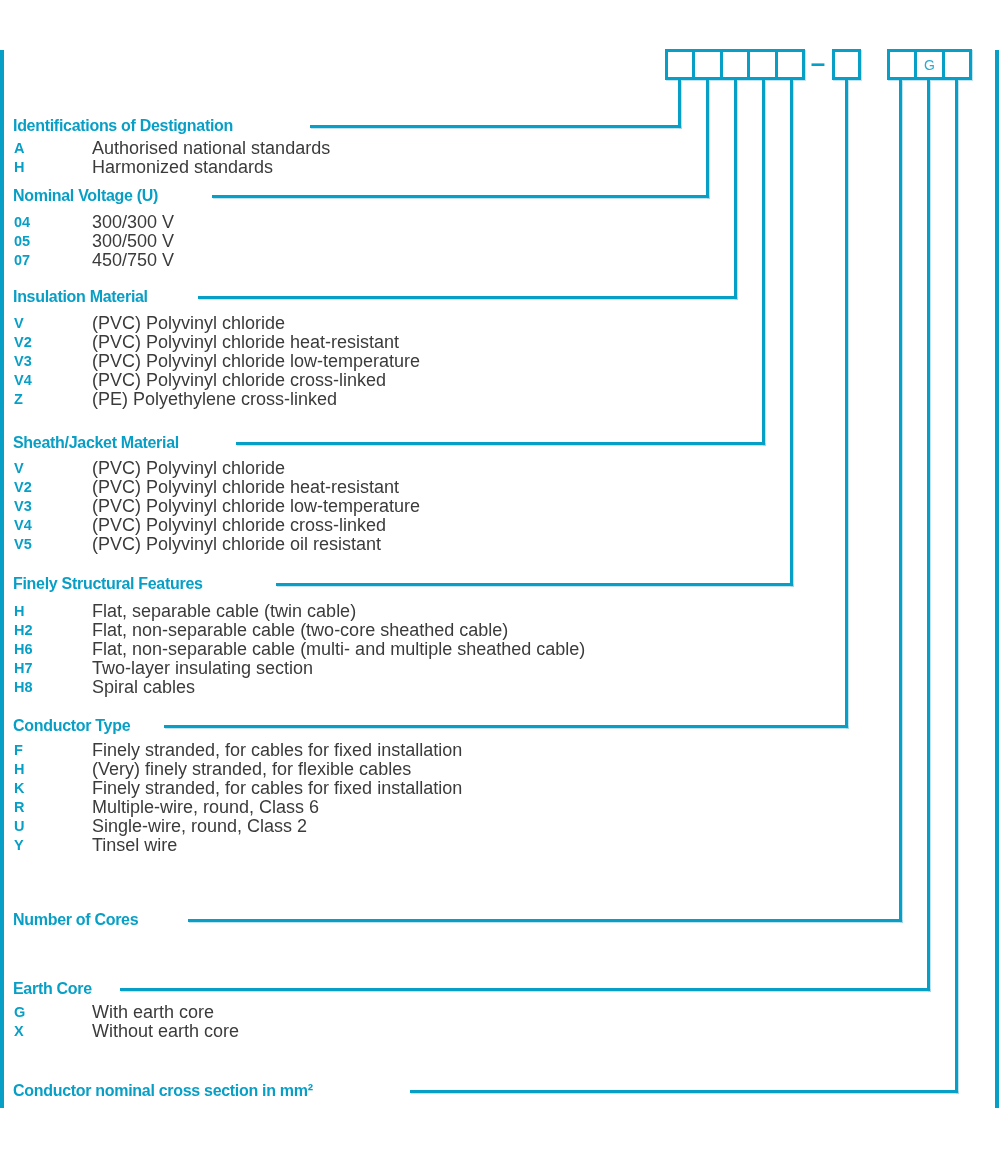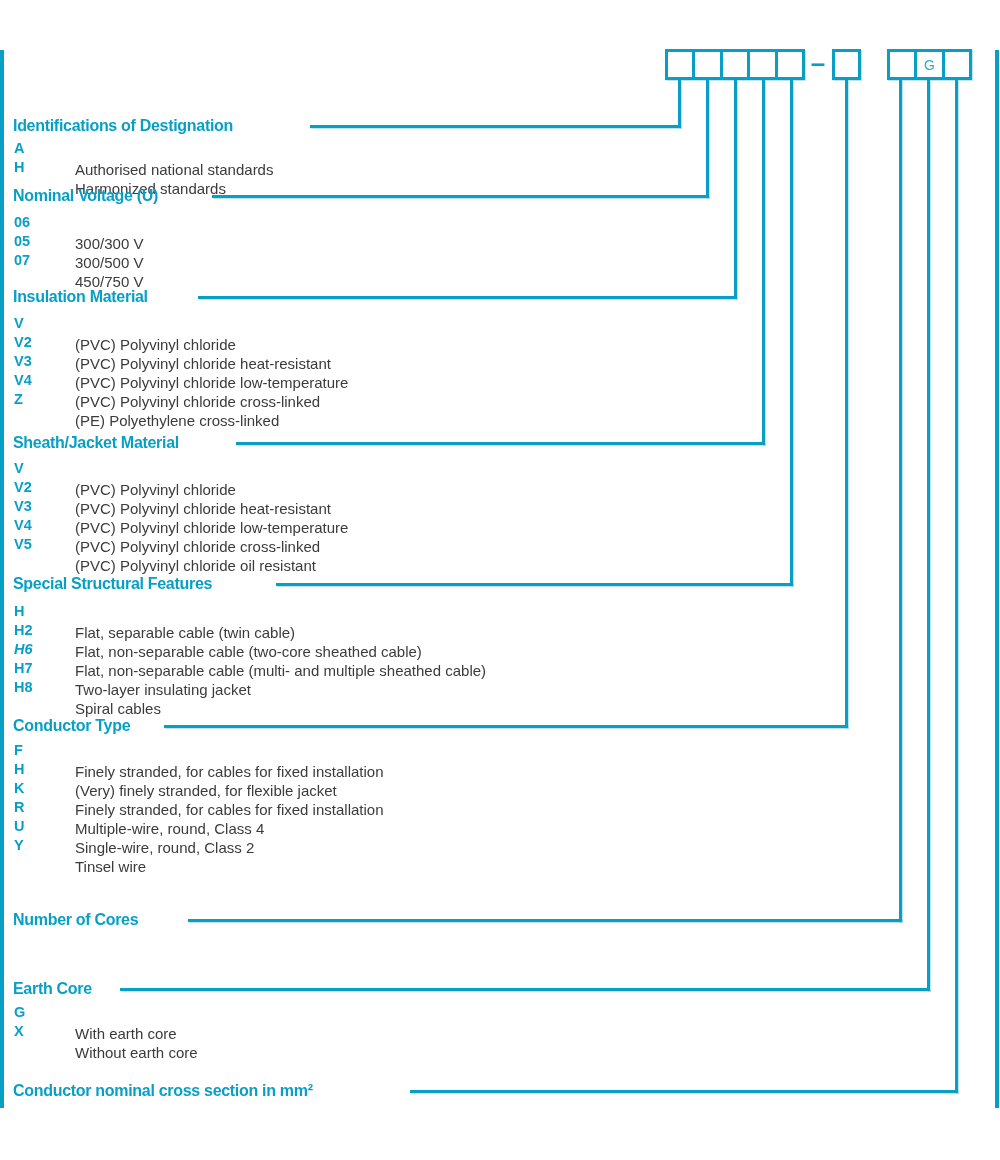--- a/index.html
+++ b/index.html
@@ -22,22 +22,22 @@
   .box-cell{flex:1;border-right:3px solid var(--accent);display:flex;align-items:center;justify-content:center;
             font-size:14px;color:#2fa9cb;font-weight:400;}
   .box-cell:last-child{border-right:none;}
   .box-sep{position:absolute;top:49px;height:31px;line-height:29px;color:var(--accent);
            font-weight:bold;font-size:26px;text-align:center;}
 
   .section-title{position:absolute;left:13px;height:26px;line-height:26px;white-space:nowrap;
                  color:var(--accent);font-weight:bold;font-size:16px;letter-spacing:-0.3px;}
   .item-code{position:absolute;left:14px;height:19px;line-height:19px;white-space:nowrap;
              color:var(--accent);font-weight:bold;font-size:14.5px;}
-  .item-desc{position:absolute;left:75px;height:19px;line-height:19px;white-space:nowrap;
-             color:var(--text);font-size:15px;margin-top:21px;}
+  .item-desc{position:absolute;left:92px;height:19px;line-height:19px;white-space:nowrap;
+             color:var(--text);font-size:18px;}
 </style>
 </head>
 <body>
 
 <div id="canvas">
   <div class="vborder" style="left:0;top:50px;height:1058px;"></div>
   <div class="vborder" style="left:995px;top:50px;height:1058px;"></div>
   <div id="boxes">
       <div class="box-group" style="left: 665px; width: 140px;">
         <div class="box-cell"></div>
@@ -76,21 +76,21 @@
       <div class="hline" style="left: 410px; top: 1090px; width: 548px;"></div>
       <div class="vline" style="left: 955px; top: 80px; height: 1013px;"></div>
     </div>
   <div id="sections">
       <div class="section-title" style="top: 113px;">Identifications of Destignation</div>
       <div class="item-code" style="top: 138.5px;">A</div>
       <div class="item-desc" style="top: 138.5px;">Authorised national standards</div>
       <div class="item-code" style="top: 157.5px;">H</div>
       <div class="item-desc" style="top: 157.5px;">Harmonized standards</div>
       <div class="section-title" style="top: 183px; text-align: right;">Nominal Voltage (U)</div>
-      <div class="item-code" style="top: 212.5px;">06</div>
+      <div class="item-code" style="top: 212.5px;">04</div>
       <div class="item-desc" style="top: 212.5px;">300/300 V</div>
       <div class="item-code" style="top: 231.5px;">05</div>
       <div class="item-desc" style="top: 231.5px;">300/500 V</div>
       <div class="item-code" style="top: 250.5px;">07</div>
       <div class="item-desc" style="top: 250.5px;">450/750 V</div>
       <div class="section-title" style="top: 284px;">Insulation Material</div>
       <div class="item-code" style="top: 313.5px;">V</div>
       <div class="item-desc" style="top: 313.5px;">(PVC) Polyvinyl chloride</div>
       <div class="item-code" style="top: 332.5px;">V2</div>
       <div class="item-desc" style="top: 332.5px;">(PVC) Polyvinyl chloride heat-resistant</div>
@@ -104,40 +104,40 @@
       <div class="item-code" style="top: 458.5px;">V</div>
       <div class="item-desc" style="top: 458.5px;">(PVC) Polyvinyl chloride</div>
       <div class="item-code" style="top: 477.5px;">V2</div>
       <div class="item-desc" style="top: 477.5px;">(PVC) Polyvinyl chloride heat-resistant</div>
       <div class="item-code" style="top: 496.5px;">V3</div>
       <div class="item-desc" style="top: 496.5px;">(PVC) Polyvinyl chloride low-temperature</div>
       <div class="item-code" style="top: 515.5px;">V4</div>
       <div class="item-desc" style="top: 515.5px;">(PVC) Polyvinyl chloride cross-linked</div>
       <div class="item-code" style="top: 535px;">V5</div>
       <div class="item-desc" style="top: 534.5px;">(PVC) Polyvinyl chloride oil resistant</div>
-      <div class="section-title" style="top: 571px;">Special Structural Features</div>
+      <div class="section-title" style="top: 571px;">Finely Structural Features</div>
       <div class="item-code" style="top: 601.5px;">H</div>
       <div class="item-desc" style="top: 601.5px;">Flat, separable cable (twin cable)</div>
       <div class="item-code" style="top: 620.5px;">H2</div>
       <div class="item-desc" style="top: 620.5px;">Flat, non-separable cable (two-core sheathed cable)</div>
-      <div class="item-code" style="top: 639.5px; font-style: italic;">H6</div>
+      <div class="item-code" style="top: 639.5px;">H6</div>
       <div class="item-desc" style="top: 639.5px;">Flat, non-separable cable (multi- and multiple sheathed cable)</div>
       <div class="item-code" style="top: 658.5px;">H7</div>
-      <div class="item-desc" style="top: 658.5px;">Two-layer insulating jacket</div>
+      <div class="item-desc" style="top: 658.5px;">Two-layer insulating section</div>
       <div class="item-code" style="top: 677.5px;">H8</div>
       <div class="item-desc" style="top: 677.5px;">Spiral cables</div>
       <div class="section-title" style="top: 713px;">Conductor Type</div>
       <div class="item-code" style="top: 740.5px;">F</div>
       <div class="item-desc" style="top: 740.5px;">Finely stranded, for cables for fixed installation</div>
       <div class="item-code" style="top: 759.5px;">H</div>
-      <div class="item-desc" style="top: 759.5px;">(Very) finely stranded, for flexible jacket</div>
+      <div class="item-desc" style="top: 759.5px;">(Very) finely stranded, for flexible cables</div>
       <div class="item-code" style="top: 778.5px;">K</div>
       <div class="item-desc" style="top: 778.5px;">Finely stranded, for cables for fixed installation</div>
       <div class="item-code" style="top: 797.5px;">R</div>
-      <div class="item-desc" style="top: 797.5px;">Multiple-wire, round, Class 4</div>
+      <div class="item-desc" style="top: 797.5px;">Multiple-wire, round, Class 6</div>
       <div class="item-code" style="top: 816.5px;">U</div>
       <div class="item-desc" style="top: 816.5px;">Single-wire, round, Class 2</div>
       <div class="item-code" style="top: 835.5px;">Y</div>
       <div class="item-desc" style="top: 835.5px;">Tinsel wire</div>
       <div class="section-title" style="top: 907px;">Number of Cores</div>
       <div class="section-title" style="top: 976px;">Earth Core</div>
       <div class="item-code" style="top: 1002.5px;">G</div>
       <div class="item-desc" style="top: 1002.5px;">With earth core</div>
       <div class="item-code" style="top: 1021.5px;">X</div>
       <div class="item-desc" style="top: 1021.5px;">Without earth core</div>

